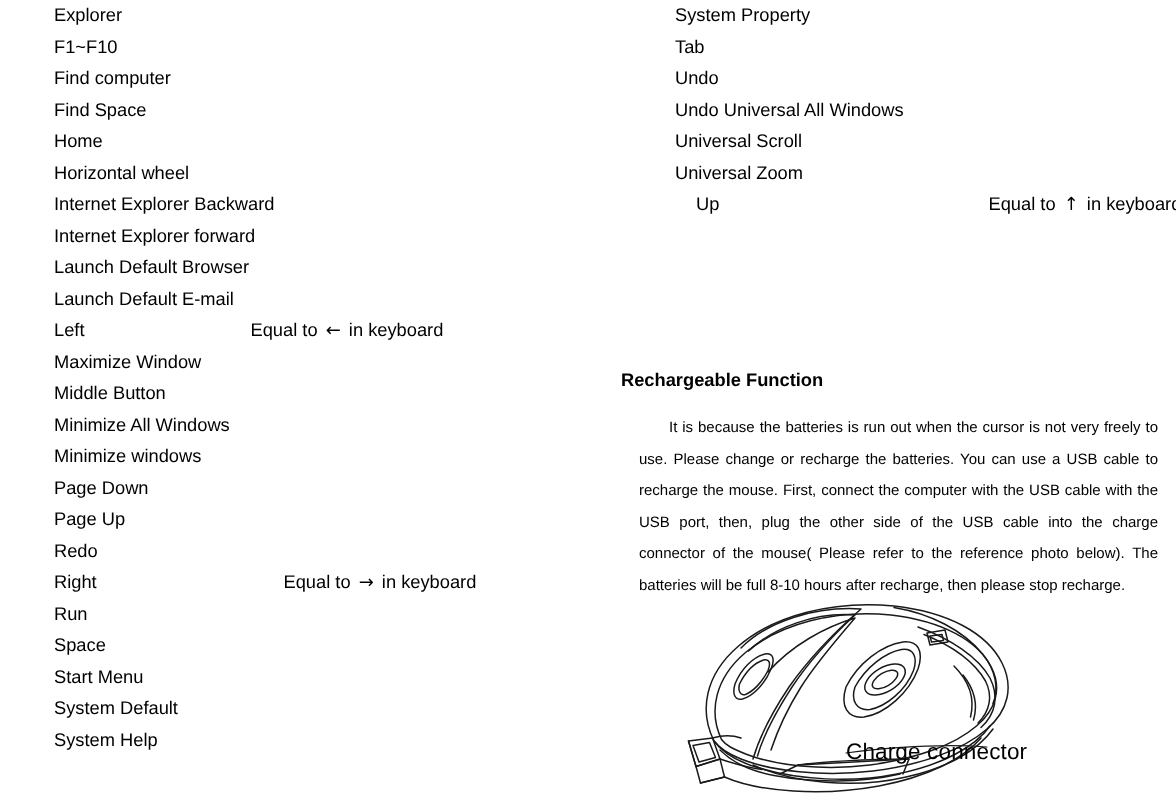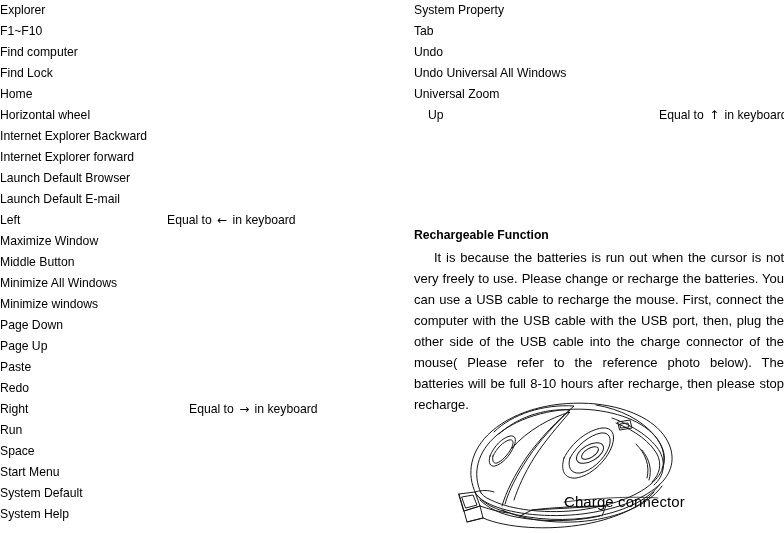--- a/index.html
+++ b/index.html
@@ -31,20 +31,21 @@
   }
   .col-left  { left: 0px;   width: 410px; }
   .col-right { left: 414px; width: 370px; }
 
   .fn-row {
     position: relative;
     height: 21px;
     line-height: 21px;
     font-size: 12.2px;
     white-space: nowrap;
+    padding-left: 36px;
   }
   .fn-name {
     display: inline-block;
   }
   .fn-name.indented { padding-left: 14px; }
 
   .fn-note {
     position: absolute;
     top: 0;
     line-height: 21px;
@@ -54,35 +55,35 @@
   .fn-note .arrow {
     font-family: "DejaVu Sans", sans-serif;
     font-size: 12px;
     padding: 0 2px;
   }
 
   
   .recharge-block {
     position: absolute;
     left: 414px;
-    top: 226px;
+    top: 244px;
     width: 370px;
   }
   .recharge-title {
     font-size: 12.2px;
     line-height: 19px;
     font-weight: bold;
     margin: 0 0 2px 0;
   }
   .recharge-body {
-    font-size: 13px;
+    font-size: 10px;
     line-height: 21px;
     text-align: justify;
     text-justify: inter-word;
-    margin: 0;
+    margin: 12px;
   }
   .recharge-body .lead-indent { display: inline-block; width: 20px; }
 
   
   .mouse-figure {
     position: absolute;
     left: 436px;
     top: 398px;
     width: 348px;
     height: 135px;
@@ -101,49 +102,49 @@
 </style>
 </head>
 <body>
 
 <div class="page">
 
   <div class="col col-left">
       <div class="fn-row"><span class="fn-name">Explorer</span></div>
       <div class="fn-row"><span class="fn-name">F1~F10</span></div>
       <div class="fn-row"><span class="fn-name">Find computer</span></div>
-      <div class="fn-row"><span class="fn-name">Find Lock</span></div>
+      <div class="fn-row"><span class="fn-name">Find Space</span></div>
       <div class="fn-row"><span class="fn-name">Home</span></div>
       <div class="fn-row"><span class="fn-name">Horizontal wheel</span></div>
       <div class="fn-row"><span class="fn-name">Internet Explorer Backward</span></div>
       <div class="fn-row"><span class="fn-name">Internet Explorer forward</span></div>
       <div class="fn-row"><span class="fn-name">Launch Default Browser</span></div>
       <div class="fn-row"><span class="fn-name">Launch Default E-mail</span></div>
       <div class="fn-row"><span class="fn-name">Left</span><span class="fn-note" style="left: 167px;"><span>Equal to</span> <span class="arrow">←</span> <span>in keyboard</span></span></div>
       <div class="fn-row"><span class="fn-name">Maximize Window</span></div>
       <div class="fn-row"><span class="fn-name">Middle Button</span></div>
       <div class="fn-row"><span class="fn-name">Minimize All Windows</span></div>
       <div class="fn-row"><span class="fn-name">Minimize windows</span></div>
       <div class="fn-row"><span class="fn-name">Page Down</span></div>
       <div class="fn-row"><span class="fn-name">Page Up</span></div>
-      <div class="fn-row"><span class="fn-name">Paste</span></div>
       <div class="fn-row"><span class="fn-name">Redo</span></div>
       <div class="fn-row"><span class="fn-name">Right</span><span class="fn-note" style="left: 189px; text-align: center;"><span>Equal to</span> <span class="arrow">→</span> <span>in keyboard</span></span></div>
       <div class="fn-row"><span class="fn-name">Run</span></div>
       <div class="fn-row"><span class="fn-name">Space</span></div>
       <div class="fn-row"><span class="fn-name">Start Menu</span></div>
       <div class="fn-row"><span class="fn-name">System Default</span></div>
       <div class="fn-row"><span class="fn-name">System Help</span></div>
     </div>
 
   <div class="col col-right">
       <div class="fn-row"><span class="fn-name">System Property</span></div>
       <div class="fn-row"><span class="fn-name">Tab</span></div>
       <div class="fn-row"><span class="fn-name">Undo</span></div>
       <div class="fn-row"><span class="fn-name">Undo Universal All Windows</span></div>
+      <div class="fn-row"><span class="fn-name">Universal Scroll</span></div>
       <div class="fn-row"><span class="fn-name">Universal Zoom</span></div>
       <div class="fn-row"><span class="fn-name indented">Up</span><span class="fn-note" style="left: 197px; margin-left: 48px;"><span>Equal to</span> <span class="arrow">↑</span> <span>in keyboard</span></span></div>
     </div>
 
   <div class="recharge-block">
     <p class="recharge-title">Rechargeable Function</p>
     <p class="recharge-body"><span class="lead-indent"></span><span>It is because the batteries is run out when the cursor is not very freely to use. Please change or recharge the batteries. You can use a USB cable to recharge the mouse. First, connect the computer with the USB cable with the USB port, then, plug the other side of the USB cable into the charge connector of the mouse( Please refer to the reference photo below). The batteries will be full 8-10 hours after recharge, then please stop recharge.</span></p>
   </div>
 
   <div class="mouse-figure">

